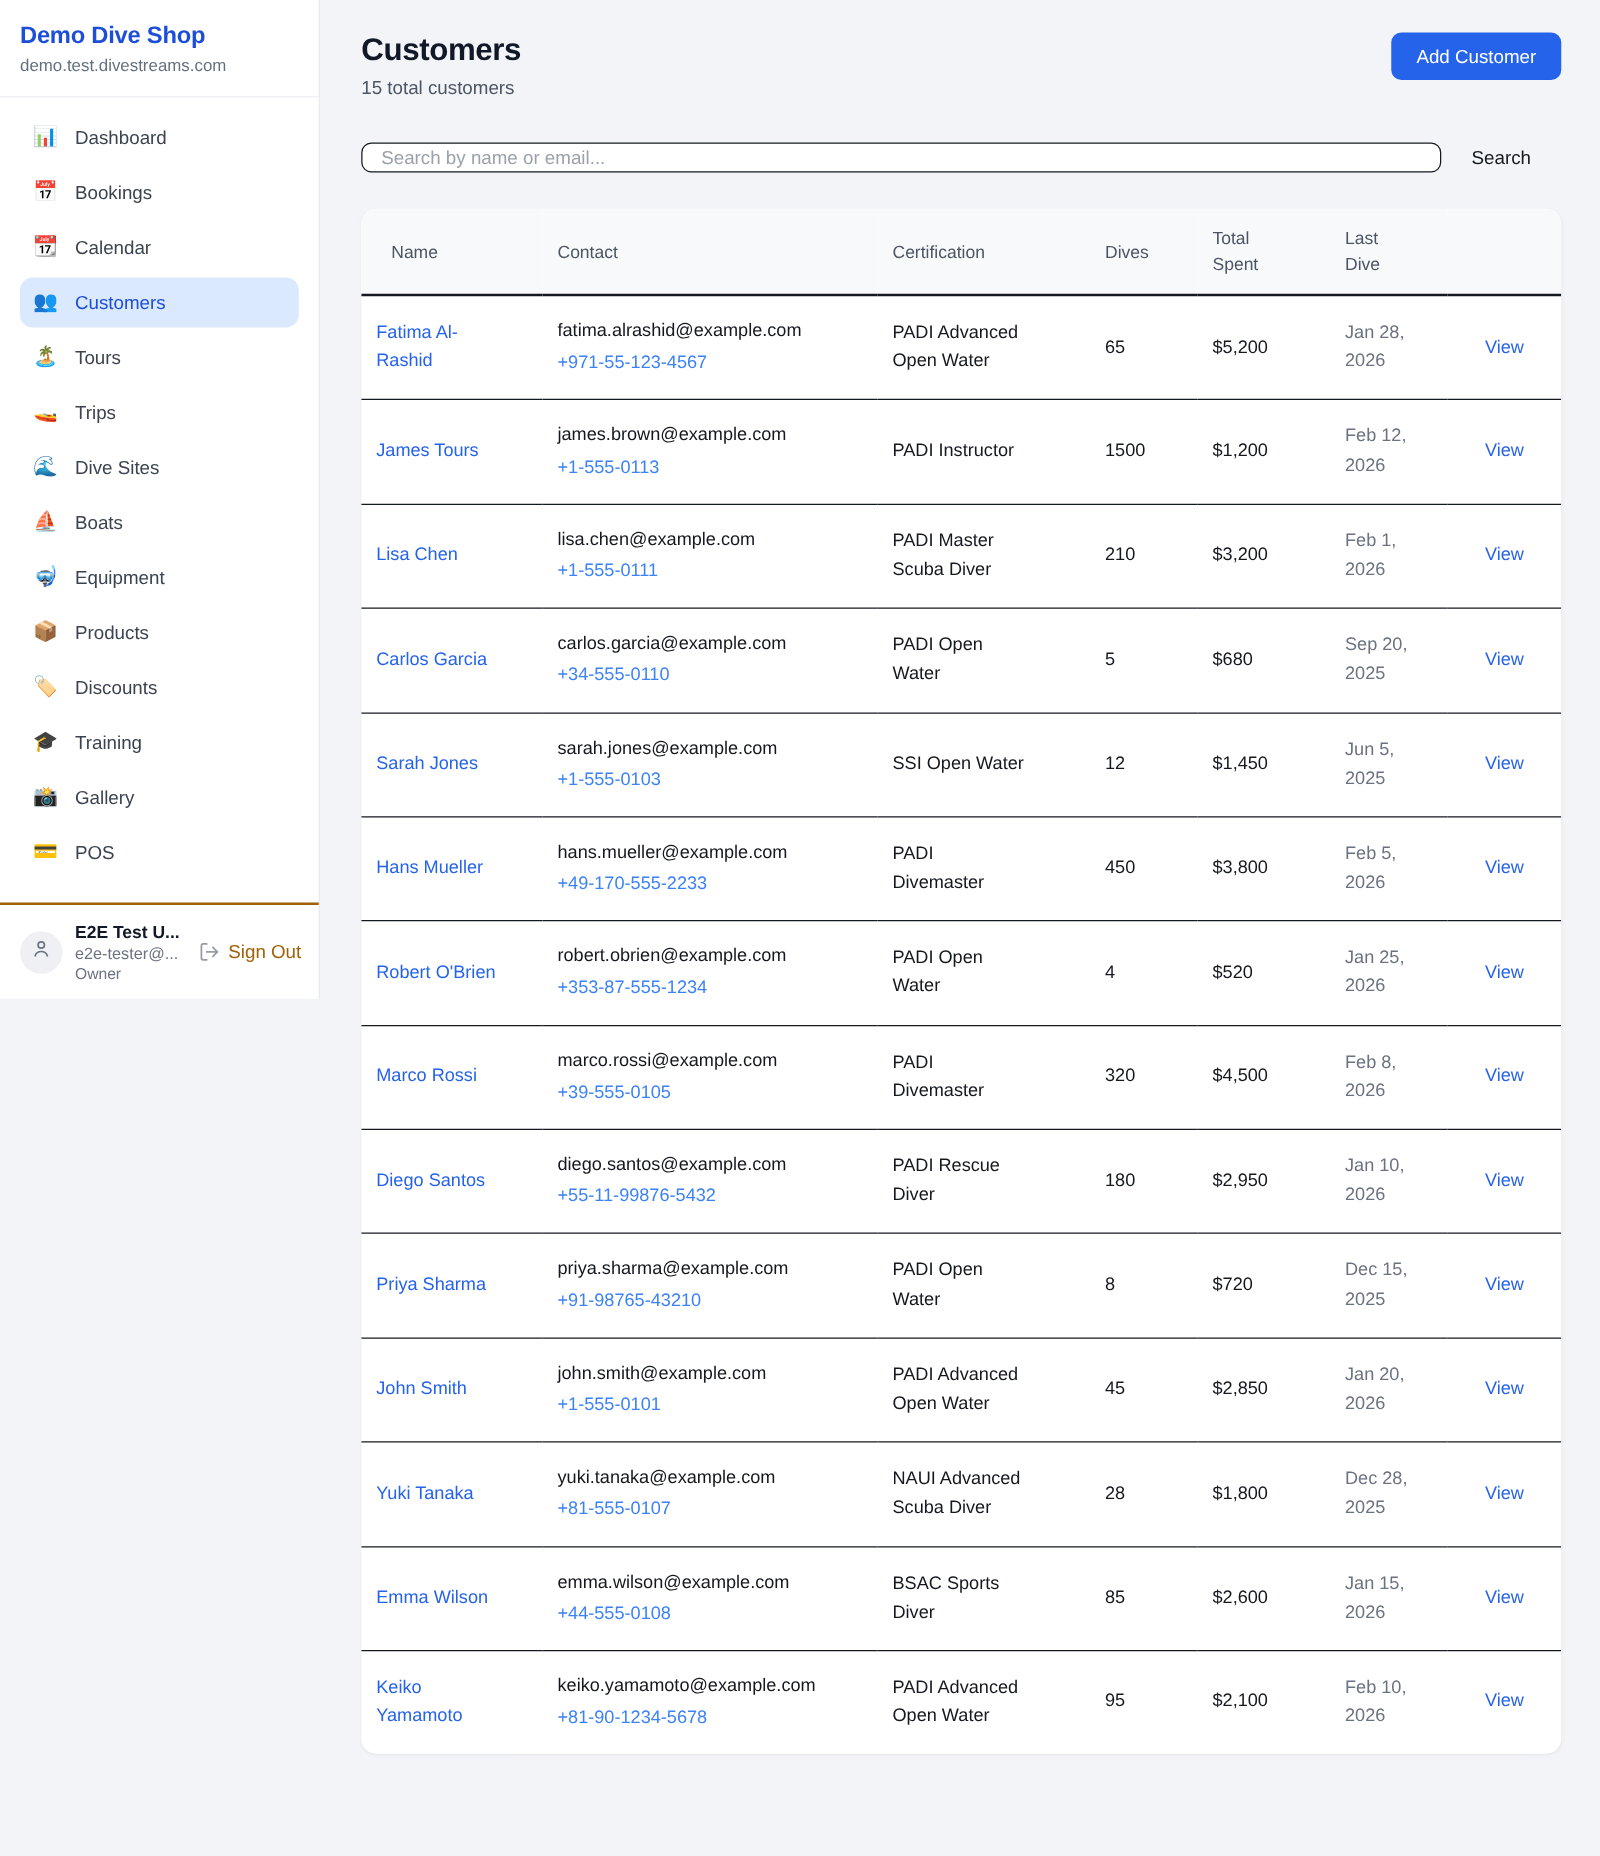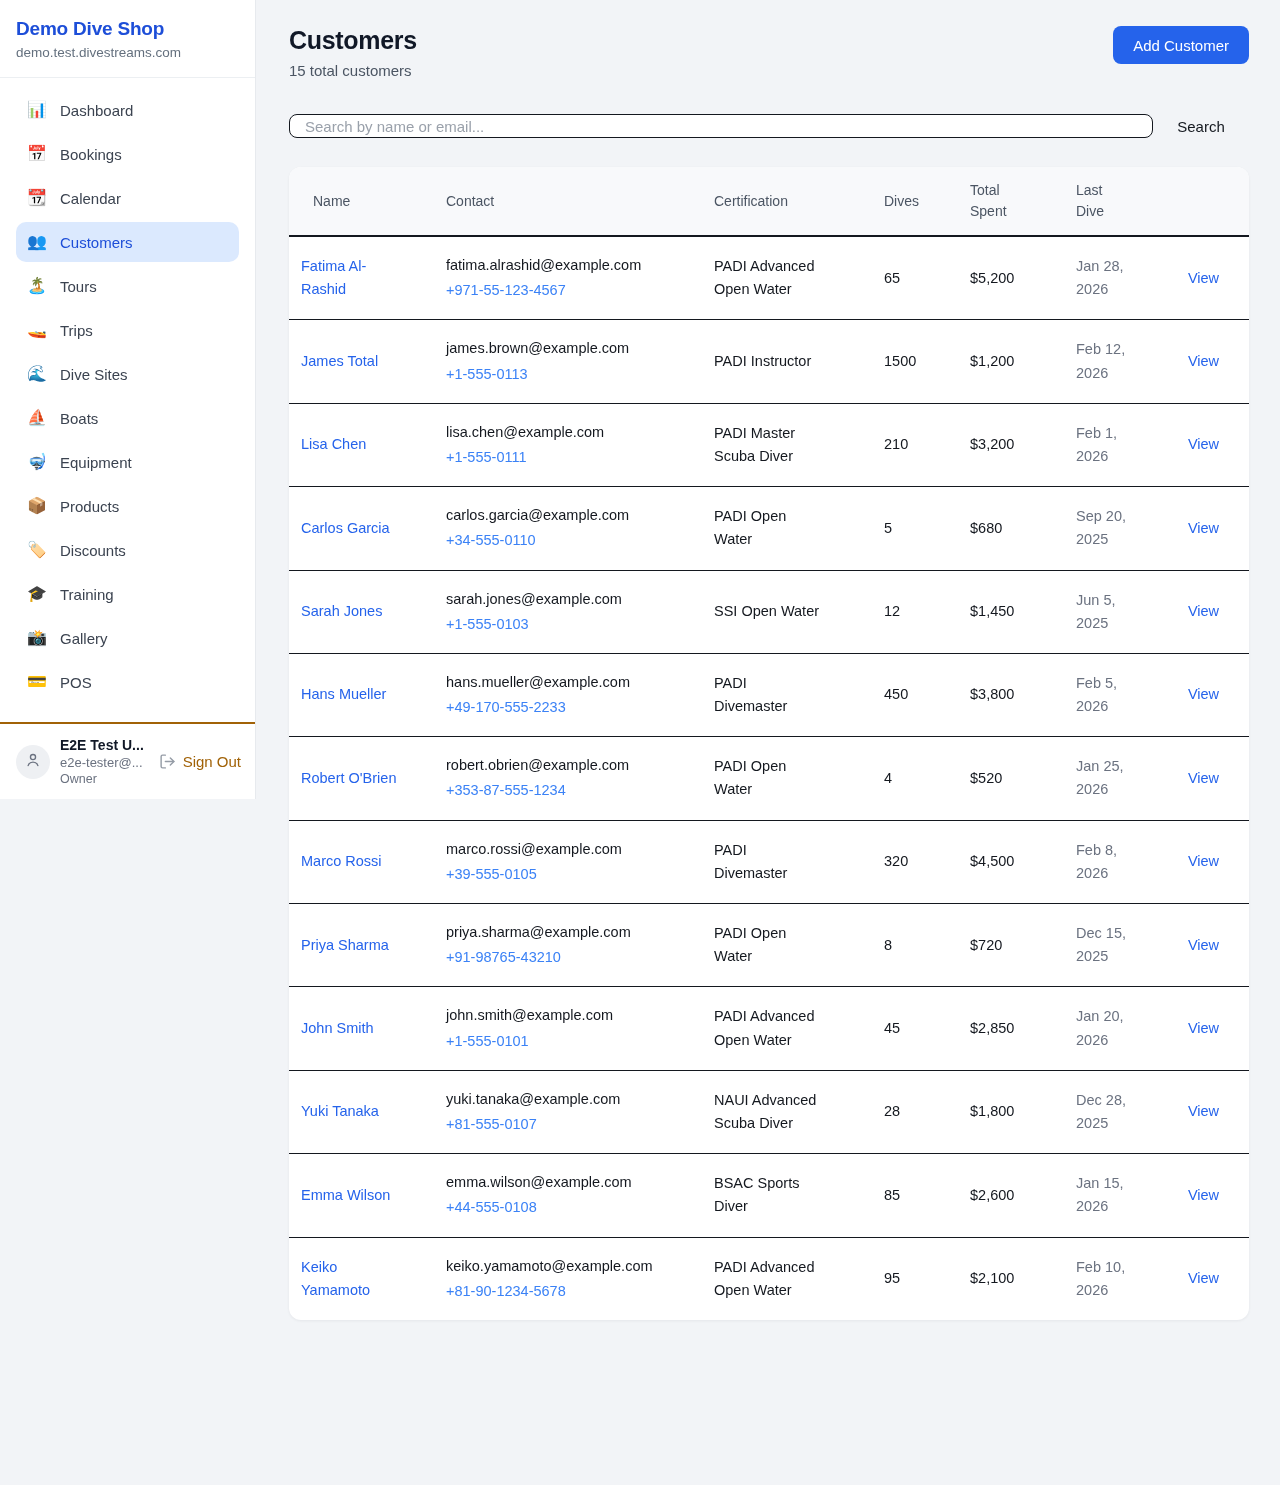--- a/index.html
+++ b/index.html
@@ -357,21 +357,21 @@
       <div class="phone">+971-55-123-4567</div>
     </td>
     <td class="td-cert">PADI Advanced Open Water</td>
     <td class="td-dives">65</td>
     <td class="td-spent">$5,200</td>
     <td class="td-last">Jan 28, 2026</td>
     <td class="td-view"><a href="#" class="view-link">View</a></td>
   </tr>
 
   <tr>
-    <td class="td-name"><a href="#" class="name-link">James Total</a></td>
+    <td class="td-name"><a href="#" class="name-link">James Tours</a></td>
     <td class="td-contact">
       <div class="email">james.brown@example.com</div>
       <div class="phone">+1-555-0113</div>
     </td>
     <td class="td-cert">PADI Instructor</td>
     <td class="td-dives">1500</td>
     <td class="td-spent">$1,200</td>
     <td class="td-last">Feb 12, 2026</td>
     <td class="td-view"><a href="#" class="view-link">View</a></td>
   </tr>
@@ -448,20 +448,32 @@
       <div class="email">marco.rossi@example.com</div>
       <div class="phone">+39-555-0105</div>
     </td>
     <td class="td-cert">PADI Divemaster</td>
     <td class="td-dives">320</td>
     <td class="td-spent">$4,500</td>
     <td class="td-last">Feb 8, 2026</td>
     <td class="td-view"><a href="#" class="view-link">View</a></td>
   </tr>
 
+  <tr>
+    <td class="td-name"><a href="#" class="name-link">Diego Santos</a></td>
+    <td class="td-contact">
+      <div class="email">diego.santos@example.com</div>
+      <div class="phone">+55-11-99876-5432</div>
+    </td>
+    <td class="td-cert">PADI Rescue Diver</td>
+    <td class="td-dives">180</td>
+    <td class="td-spent">$2,950</td>
+    <td class="td-last">Jan 10, 2026</td>
+    <td class="td-view"><a href="#" class="view-link">View</a></td>
+  </tr>
 
   <tr>
     <td class="td-name"><a href="#" class="name-link">Priya Sharma</a></td>
     <td class="td-contact">
       <div class="email">priya.sharma@example.com</div>
       <div class="phone">+91-98765-43210</div>
     </td>
     <td class="td-cert">PADI Open Water</td>
     <td class="td-dives">8</td>
     <td class="td-spent">$720</td>

